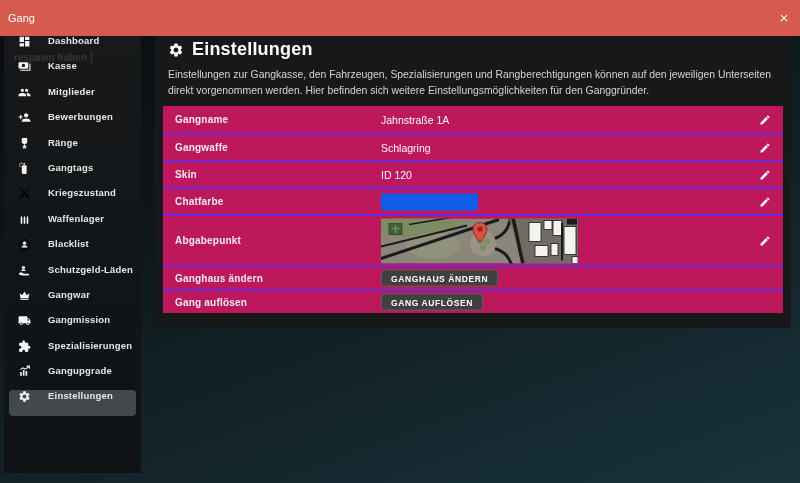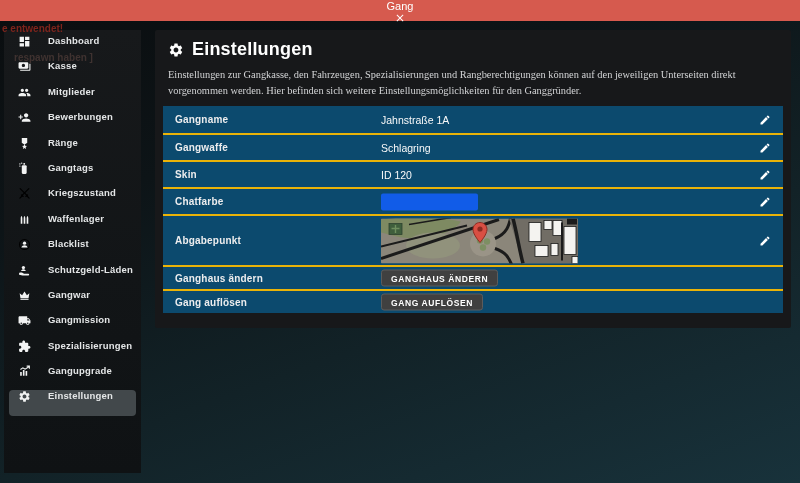--- a/index.html
+++ b/index.html
@@ -1,22 +1,22 @@
 <!DOCTYPE html>
 <html><head>
 <meta charset="utf-8">
 <style>
   html,body{margin:0;padding:0;background:#0a0e10;}
   *{box-sizing:border-box;}
   .stage{position:relative;width:800px;height:483px;overflow:hidden;
     font-family:"Liberation Sans",sans-serif;
     background:linear-gradient(160deg,#0a0d0f 0%,#0d1417 30%,#122227 62%,#18323b 100%);}
   
-  .titlebar{position:absolute;left:0;top:0;width:800px;height:21px;background:#d65a4e;
-    display:flex;align-items:center;justify-content:space-between;padding:0 8px;z-index:6;flex-direction:column;}
+  .titlebar{position:absolute;left:0;top:0;width:800px;height:36px;background:#d65a4e;
+    display:flex;align-items:center;justify-content:space-between;padding:0 8px;z-index:6;}
   .titlebar .title{color:#fff;font-size:11px;}
   .close-btn{background:none;border:0;padding:0;cursor:pointer;width:16px;height:16px;
     display:flex;align-items:center;justify-content:center;}
   .close-btn svg{width:12px;height:12px;fill:#fff;}
   
   .frag{position:absolute;z-index:5;font-weight:bold;font-size:10px;white-space:nowrap;}
   .frag1{left:2px;top:23px;color:#7d241c;}
   .frag2{left:14px;top:52px;color:#473734;opacity:.85;}
   
   .sidebar{position:absolute;left:4px;top:30px;width:137px;height:443px;z-index:2;
@@ -27,25 +27,25 @@
   .side-item .icon{width:13px;height:13px;display:flex;align-items:center;justify-content:center;flex:0 0 13px;}
   .side-item .icon svg{width:13px;height:13px;fill:#f2f3f3;}
   .side-item .lbl{margin-left:17px;font-size:9.5px;font-weight:bold;color:#e4e6e7;letter-spacing:.2px;}
   .side-item.active{background:#42484b;}
   
   .panel{position:absolute;left:155px;top:30px;width:636px;height:298px;z-index:2;
     background:#17181a;border-radius:2px;padding:9px 8px 8px 8px;}
   .head{display:flex;align-items:center;gap:8px;padding-left:5px;}
   .head .icon svg{width:16px;height:16px;fill:#fff;display:block;}
   .head .txt{color:#fff;font-size:18px;font-weight:bold;letter-spacing:.2px;}
-  .desc{margin:7px 5px 8px 5px;color:#d3d4d6;font-size:10.4px;line-height:1.5;max-width:616px;font-family:Liberation Serif, serif;}
+  .desc{margin:7px 5px 8px 5px;color:#d3d4d6;font-size:10.4px;line-height:1.5;max-width:616px;}
   
   .table{margin:0;width:620px;}
-  .row{position:relative;background:#0c4a6e;min-height:27px;display:flex;align-items:center;}
-  .row + .row{border-top:2px solid #eab308;}
+  .row{position:relative;background:#be185d;min-height:27px;display:flex;align-items:center;}
+  .row + .row{border-top:2px solid #6d28d9;}
   .row.map{min-height:51px;}
   .row.button{min-height:24px;}
   .row .rlabel{padding-left:12px;font-size:10px;font-weight:bold;color:#ededee;letter-spacing:.2px;}
   .vslot{position:absolute;left:218px;top:50%;transform:translateY(-50%);display:flex;align-items:center;}
   .vslot .vtext{color:#fafafa;font-size:10.5px;}
   .swatch{width:97px;height:17px;border-radius:2px;}
   .mapbox{width:197px;height:45px;overflow:hidden;border-radius:1px;}
   .mapbox svg{display:block;}
   .action-btn{background:#404040;border:1px solid #5c5c5c;border-radius:3px;color:#fff;
     font-family:"Liberation Sans",sans-serif;font-size:8.5px;font-weight:bold;letter-spacing:.6px;

